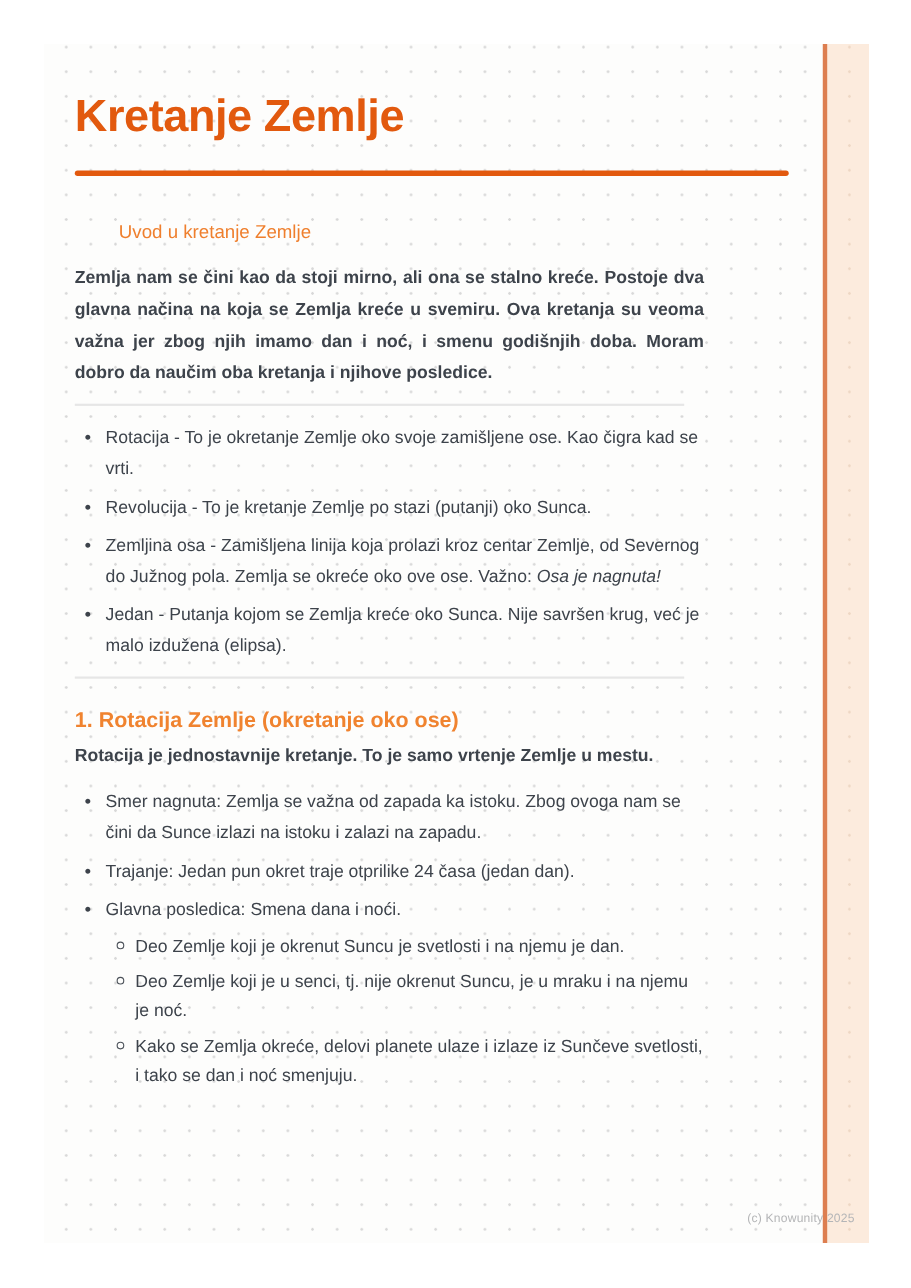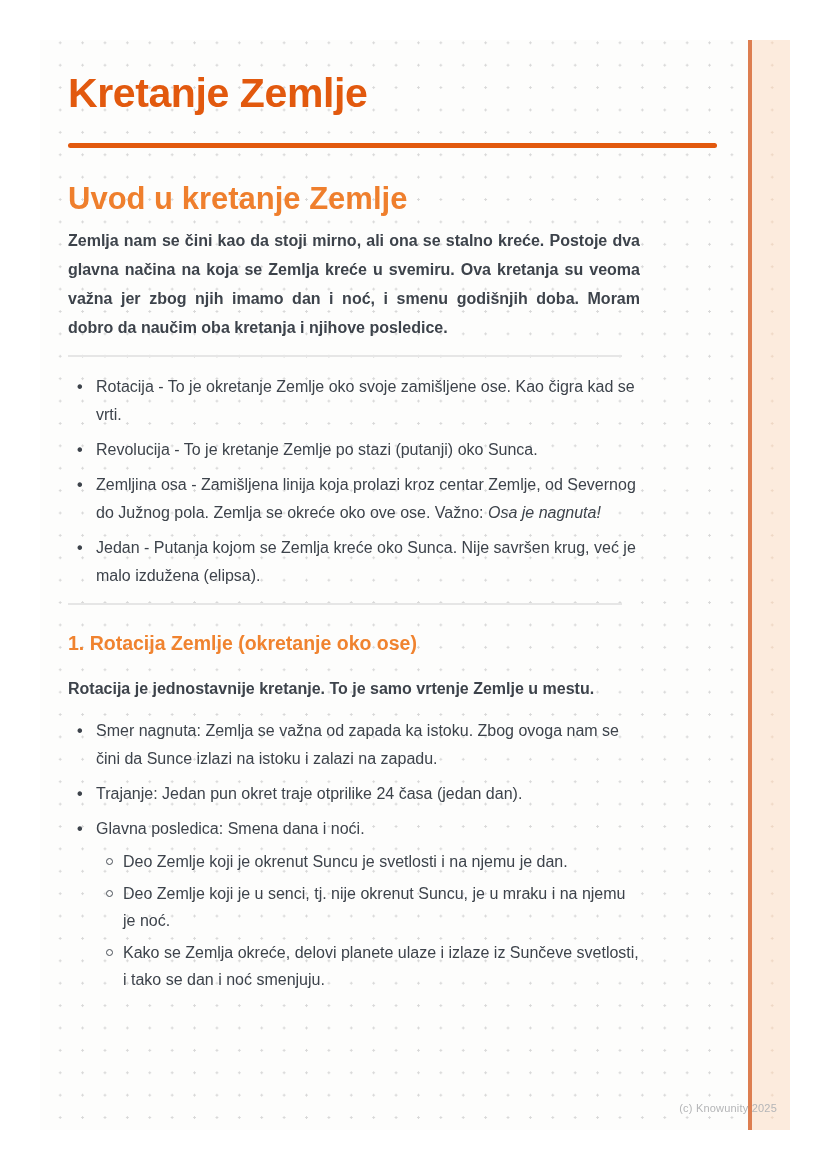--- a/index.html
+++ b/index.html
@@ -29,59 +29,60 @@
     width: 42px;
     border-left: 4px solid #dd7e50;
     background-color: #fcebdd;
     background-image: radial-gradient(circle, #eed7c4 1.2px, transparent 1.3px);
     background-size: 22.4px 22.4px;
     background-position: 9px 14px;
     z-index: 1;
   }
   .content {
     position: absolute;
-    left: 28px; top: 30px;
+    left: 28px; top: 42px;
     width: 572px;
     z-index: 2;
     color: #3d434b;
   }
   h1.doc-title {
     font-size: 41px;
     line-height: 46px;
     font-weight: bold;
     letter-spacing: -0.4px;
     color: #e2590e;
   }
   .title-rule {
     width: 649px; height: 5px;
     margin-top: 27px;
     background: #e2590e;
     border-radius: 3px;
   }
   #blocks h2 {
-    font-size: 31px; line-height: 27px;
-    font-weight: bold;
+    font-size: 17px; line-height: 27px;
+    font-weight: normal;
     color: #ef7f2d;
     margin-top: 37px;
+    margin-left: 40px;
   }
   #blocks .divider + h2 { margin-top: 28px; }
   #blocks h3 {
     font-size: 19.5px; line-height: 27px;
     font-weight: bold;
     color: #f0832f;
     margin-top: 25px;
   }
   #blocks p {
     font-size: 16px; line-height: 29px;
     margin-top: 14px;
     color: #3d434b;
     font-weight: bold;
   }
   #blocks p.justify { text-align: justify; }
-  #blocks h3 + p { margin-top: 17px; }
+  #blocks h3 + p { margin-top: 4px; }
   #blocks .divider {
     width: 554px; height: 2px;
     background: #e6e6e6;
     margin-top: 13px;
   }
   #blocks ul {
     list-style: none;
     margin-top: 16px;
     font-size: 16px;
     line-height: 28px;

